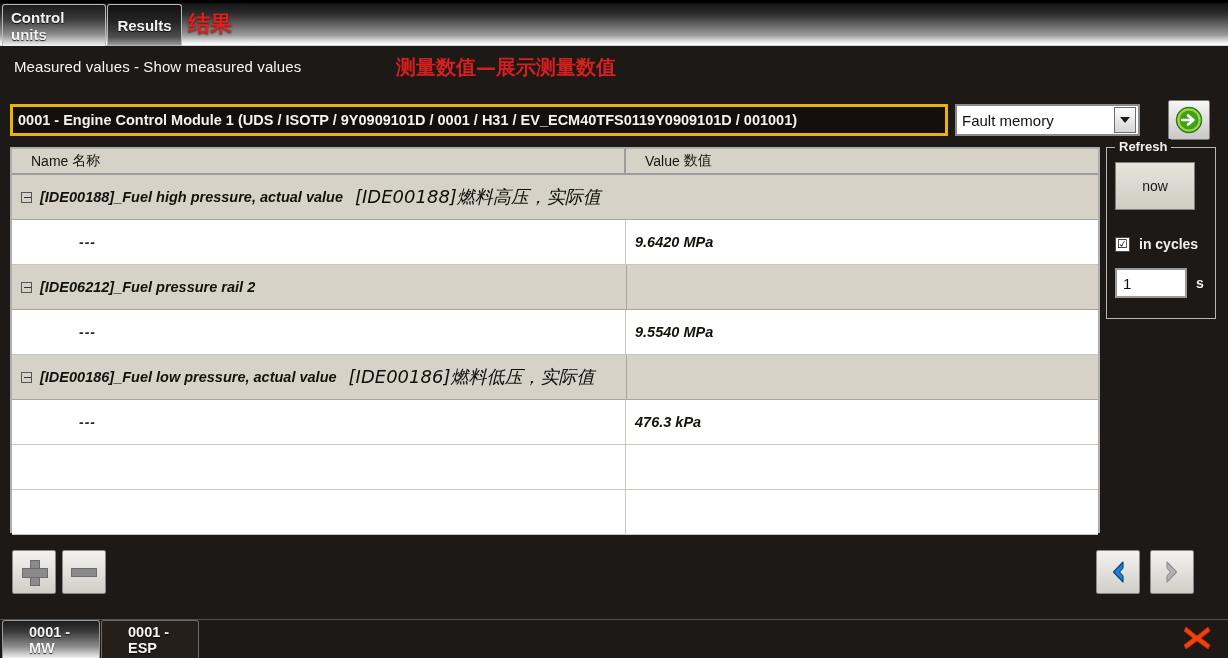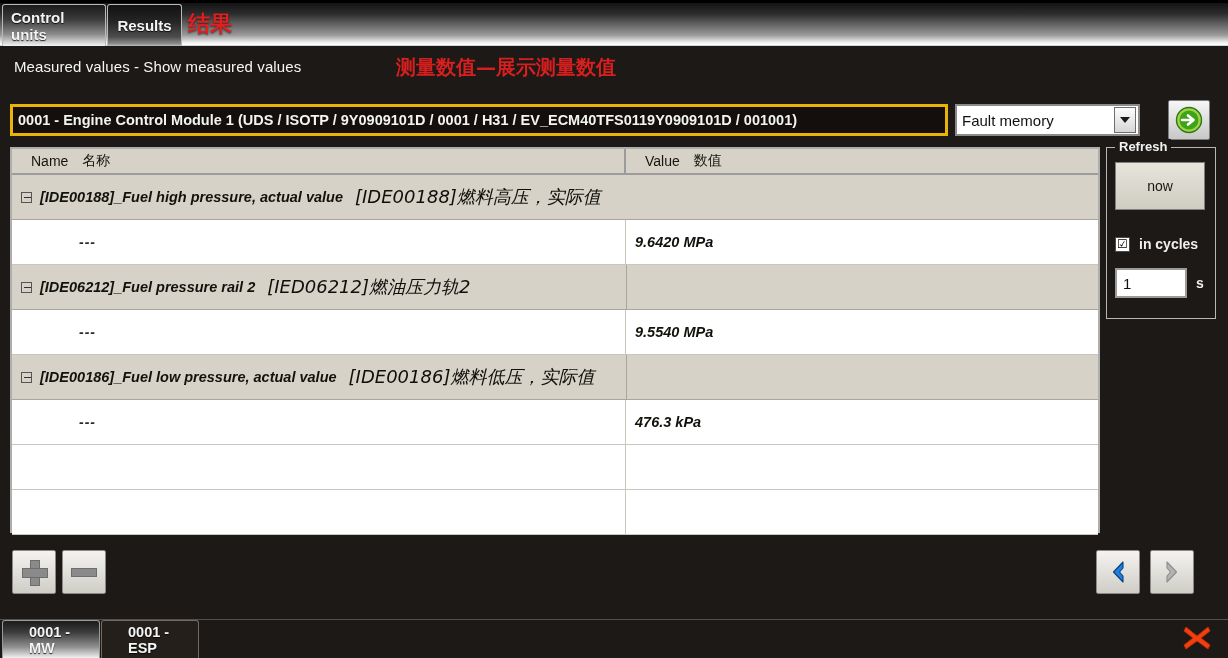--- a/index.html
+++ b/index.html
@@ -100,21 +100,21 @@
     position: absolute; left: 10px; top: 147px; width: 1090px; height: 386px;
     background: #ffffff; border: 2px solid #aeaeae;
   }
   .thead { display: flex; height: 26px; background: #d6d2c8; border-bottom: 2px solid #9c9c9c; }
   .th {
     font-size: 14px; font-weight: normal; color: #15150f;
     display: flex; align-items: center; padding-left: 19px;
   }
   .th.name { width: 614px; border-right: 2px solid #9c9c9c; }
   .th.value { flex: 1; }
-  .th .cn { font-family:"DejaVu Sans",sans-serif; margin-left: 14px; }
+  .th .cn { font-family:"DejaVu Sans",sans-serif; margin-left: 4px; }
 
   .row { display: flex; position: relative; font-style: italic; }
   .row.group {
     height: 45px; background: #d6d2c8;
     border-bottom: 1px solid #a9a69c;
   }
   .row.data { height: 45px; background: #ffffff; border-bottom: 1px solid #c9c6bd; }
   .row.blank { height: 45px; background: #ffffff; border-bottom: 1px solid #c9c6bd; }
 
   .cell-name { width: 614px; display: flex; align-items: center; padding-left: 9px; overflow: visible; }
@@ -143,21 +143,21 @@
   
   .refresh {
     position: absolute; left: 1106px; top: 147px; width: 110px; height: 172px;
     border: 1px solid #b7b7b7;
   }
   .refresh-legend {
     position: absolute; left: 8px; top: -9px; background: #1c1916;
     padding: 0 4px; font-size: 13px; font-weight: bold; color: #f2f2f2;
   }
   .now-btn {
-    position: absolute; left: 8px; top: 14px; width: 90px; height: 48px;
+    position: absolute; left: 8px; top: 14px; width: 80px; height: 48px;
     background: linear-gradient(to bottom,#e7e4dc,#cfccc2);
     border: 1px solid #7f7f7f;
     display: flex; align-items: center; justify-content: center;
     font-size: 14px; color: #18180f;
   }
   .cyc-row { position: absolute; left: 8px; top: 88px; display: flex; align-items: center; }
   .chk {
     width: 15px; height: 15px; background: #fff; border: 1px solid #4a4a4a;
     display:flex; align-items:center; justify-content:center; font-size: 12px; color:#000; line-height:1;
   }
@@ -276,21 +276,20 @@
             <span class="dashes">---</span>
           </div>
           <div class="cell-value">
             <span class="val-text">9.6420 MPa</span>
           </div>
         </div>
         <div class="row group">
           <div class="cell-name">
             <span class="expander"></span>
             <span class="group-en">[IDE06212]_Fuel pressure rail 2</span>
-            <span class="group-cn">[IED06212]燃油压力轨2</span>
           </div>
           <div class="cell-value">
             <span class="val-text"></span>
           </div>
         </div>
         <div class="row data">
           <div class="cell-name bordered">
             <span class="dashes">---</span>
           </div>
           <div class="cell-value">

